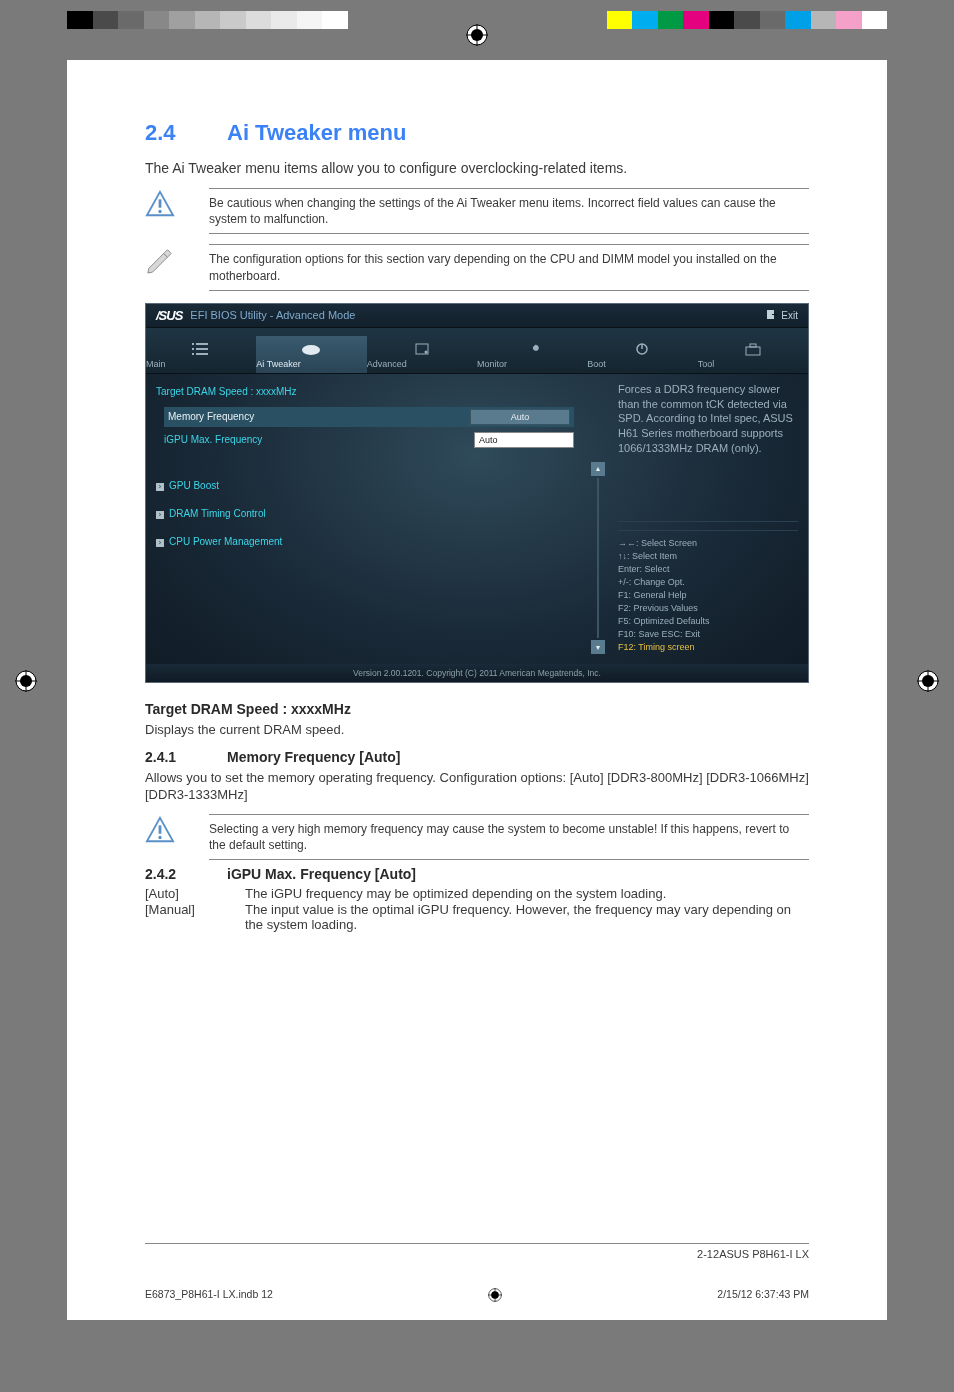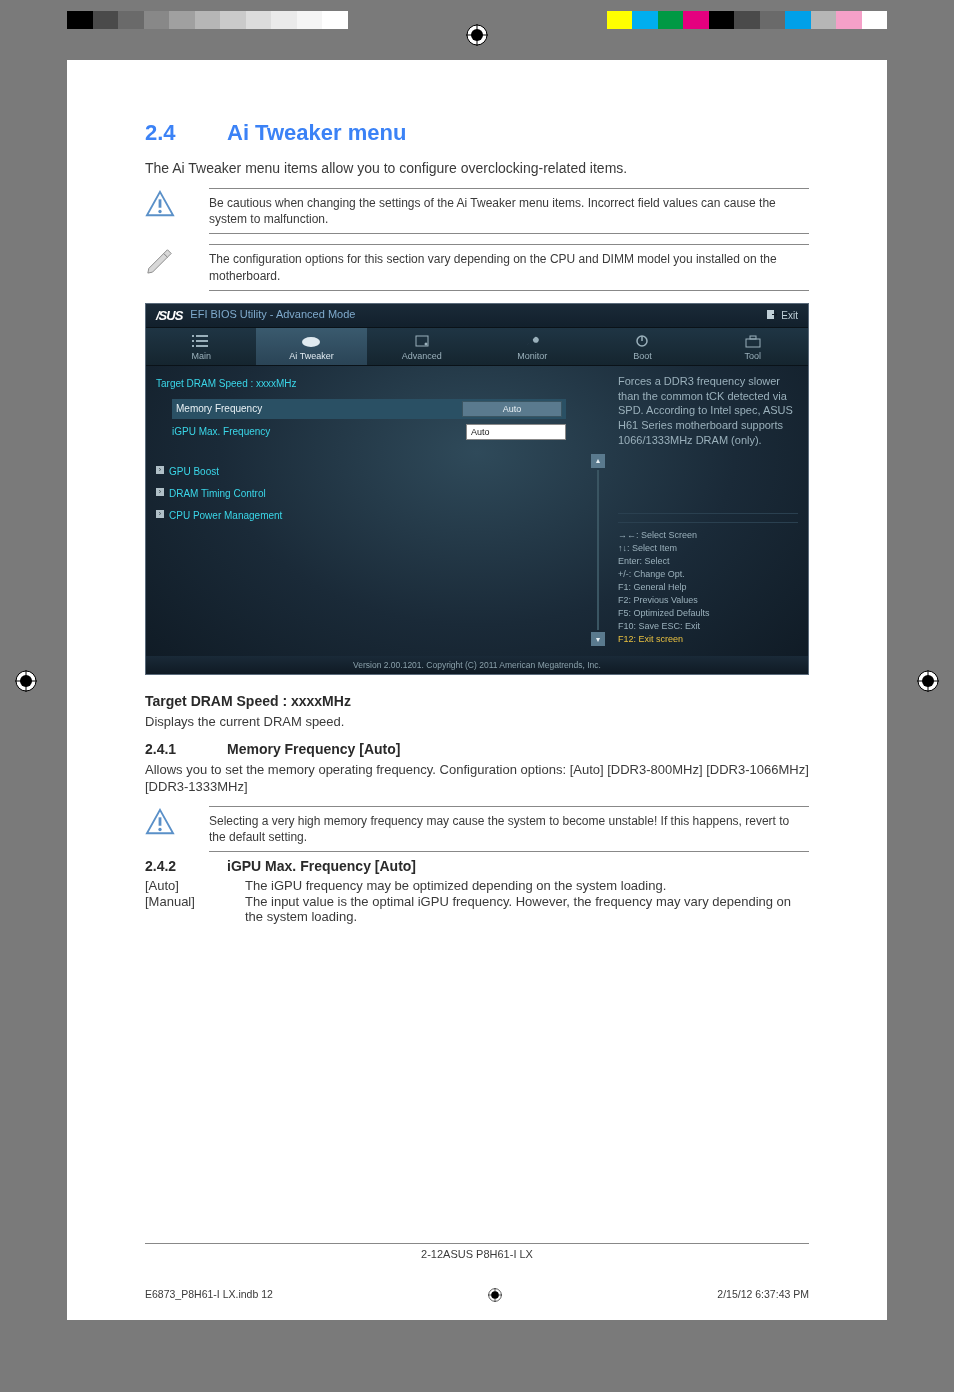--- a/index.html
+++ b/index.html
@@ -11,53 +11,53 @@
   .page { position: relative; width: 820px; min-height: 1260px; background: #fff; margin: 60px auto 0; padding: 60px 78px 40px 78px; }
   .content { color: #3a3a3a; }
   h1.section-title { font-size: 22px; font-weight: bold; color: #3b82f6; margin-bottom: 14px; }
   h1.section-title .num { display: inline-block; width: 82px; }
   p.intro { font-size: 14px; margin-bottom: 12px; }
   .note-block { display: flex; align-items: flex-start; margin: 10px 0 6px 0; }
   .note-block .icon-col { width: 64px; flex-shrink: 0; padding-top: 2px; }
   .note-block .icon-col svg { width: 30px; height: 28px; }
   .note-block .text-col { flex: 1; border-top: 1px solid #888; border-bottom: 1px solid #888; padding: 6px 0; font-size: 12px; line-height: 1.35; }
   .bios-shot { margin: 12px 0 18px 0; border: 1px solid #5a6a7a; background: radial-gradient(ellipse at 50% 40%, #2f4a5a 0%, #1a2a38 55%, #0f1a24 100%); color: #c0d0d8; font-size: 10px; position: relative; }
-  .bios-header { display: flex; padding: 4px 10px; background: linear-gradient(#1a2a38,#12202c); border-bottom: 1px solid #0a1218; }
+  .bios-header { display: flex; align-items: center; padding: 4px 10px; background: linear-gradient(#1a2a38,#12202c); border-bottom: 1px solid #0a1218; }
   .asus-logo { font-family: Arial; font-weight: bold; font-style: italic; color: #fff; font-size: 13px; letter-spacing: -1px; margin-right: 8px; }
   .bios-title { color: #7faacc; font-size: 11px; }
   .bios-exit { margin-left: auto; color: #c0d0d8; display: flex; align-items: center; gap: 4px; }
   .tabs { display: flex; background: linear-gradient(#1f3544,#15252f); border-bottom: 1px solid #0a1218; }
-  .tab { flex: 1; text-align: center; padding: 6px 0 4px; color: #9ab0bb; }
+  .tab { flex: 1; text-align: left; padding: 6px 0 4px; color: #9ab0bb; margin-top: 8px; }
   .tab.active { background: linear-gradient(#3a5a6e,#2a4456); color: #e0eaf0; }
   .tab .tab-ico { display: block; margin: 0 auto 3px; }
   .tab-label { font-size: 9px; }
   .bios-body { display: flex; padding: 8px 10px 10px; gap: 10px; min-height: 260px; }
   .bios-left { flex: 1; position: relative; padding-right: 26px; }
   .bios-right { width: 180px; }
   .cyan { color: #3ad6e8; }
-  .row { display: flex; align-items: center; margin: 5px 16px; }
+  .row { display: flex; align-items: center; margin: 5px 8px; }
   .row .lbl { flex: 1; }
   .sel-box { width: 100px; background: #5a7a8e; color: #e8f0f4; text-align: center; padding: 2px 0; font-size: 9px; border: 1px solid #3a5562; }
   .inp-box { width: 100px; background: #fff; color: #1a1a1a; padding: 2px 4px; font-size: 9px; border: 1px solid #888; }
-  .sub-item { display: flex; align-items: flex-start; margin: 11px 0; }
+  .sub-item { display: flex; align-items: flex-end; margin: 17px 0; }
   .sub-item .chev { width: 8px; height: 8px; background: #b0c0c8; margin-right: 5px; display: inline-flex; align-items: center; justify-content: center; color: #203038; font-size: 7px; }
   .scroll-area { position: absolute; right: 2px; top: 80px; bottom: 0; width: 16px; display: flex; flex-direction: column; align-items: center; }
   .scroll-btn { width: 14px; height: 14px; background: #5a7a8e; color: #e8f0f4; display: flex; align-items: center; justify-content: center; font-size: 8px; }
   .scroll-track { flex: 1; width: 2px; background: #3a5562; margin: 2px 0; }
   .help-box { border-bottom: 1px solid #2a4050; padding-bottom: 8px; margin-bottom: 8px; color: #9ab0bb; font-size: 11px; line-height: 1.35; min-height: 140px; }
   .keys-box { color: #9ab0bb; font-size: 9px; line-height: 1.45; border-top: 1px solid #2a4050; padding-top: 6px; }
   .yellow { color: #e8c040; }
   .bios-footer { text-align: center; padding: 4px 0; background: linear-gradient(#1a2a38,#0f1a24); color: #8aa0aa; font-size: 8.5px; }
   h2.sub { font-size: 14px; font-weight: bold; margin: 6px 0 4px; color: #2a2a2a; }
   h2.sub .num { display: inline-block; width: 82px; }
   p.body { font-size: 13px; line-height: 1.35; margin: 2px 0 10px; }
   .opt-row { display: flex; font-size: 13px; margin: 1px 0; }
   .opt-row .k { width: 100px; }
   .opt-row .v { flex: 1; }
-  .page-footer { position: absolute; bottom: 60px; left: 78px; right: 78px; border-top: 1px solid #888; padding-top: 4px; display: flex; justify-content: center; font-size: 11px; color: #3a3a3a; }
+  .page-footer { position: absolute; bottom: 60px; left: 78px; right: 78px; border-top: 1px solid #888; padding-top: 4px; display: flex; justify-content: flex-end; font-size: 11px; color: #3a3a3a; }
   .print-footer { position: absolute; bottom: 18px; left: 78px; right: 78px; display: flex; justify-content: space-between; font-size: 10.5px; color: #3a3a3a; }
 </style>
 </head>
 <body>
 
 <div class="colorbar" id="cbL" style="left:67px">
     <div class="sw" style="background: rgb(0, 0, 0);"></div>
     <div class="sw" style="background: rgb(74, 74, 74);"></div>
     <div class="sw" style="background: rgb(106, 106, 106);"></div>
     <div class="sw" style="background: rgb(136, 136, 136);"></div>
@@ -219,21 +219,21 @@
           <div class="help-box">Forces a DDR3 frequency slower than the common tCK detected via SPD. According to Intel spec, ASUS H61 Series motherboard supports 1066/1333MHz DRAM (only).</div>
           <div class="keys-box">
             <div>→←:  Select Screen</div>
             <div>↑↓:  Select Item</div>
             <div>Enter:  Select</div>
             <div>+/-:  Change Opt.</div>
             <div>F1:  General Help</div>
             <div>F2:  Previous Values</div>
             <div>F5:  Optimized Defaults</div>
             <div>F10:  Save    ESC:  Exit</div>
-            <div class="yellow">F12: Exit screen</div>
+            <div class="yellow">F12: Timing screen</div>
           </div>
         </div>
       </div>
       <div class="bios-footer">Version  2.00.1201.   Copyright  (C)  2011  American  Megatrends,  Inc.</div>
     </div>
 
     <h2 class="sub">Target DRAM Speed : xxxxMHz</h2>
     <p class="body">Displays the current DRAM speed.</p>
 
     <h2 class="sub"><span class="num">2.4.1</span><span>Memory Frequency [Auto]</span></h2>

